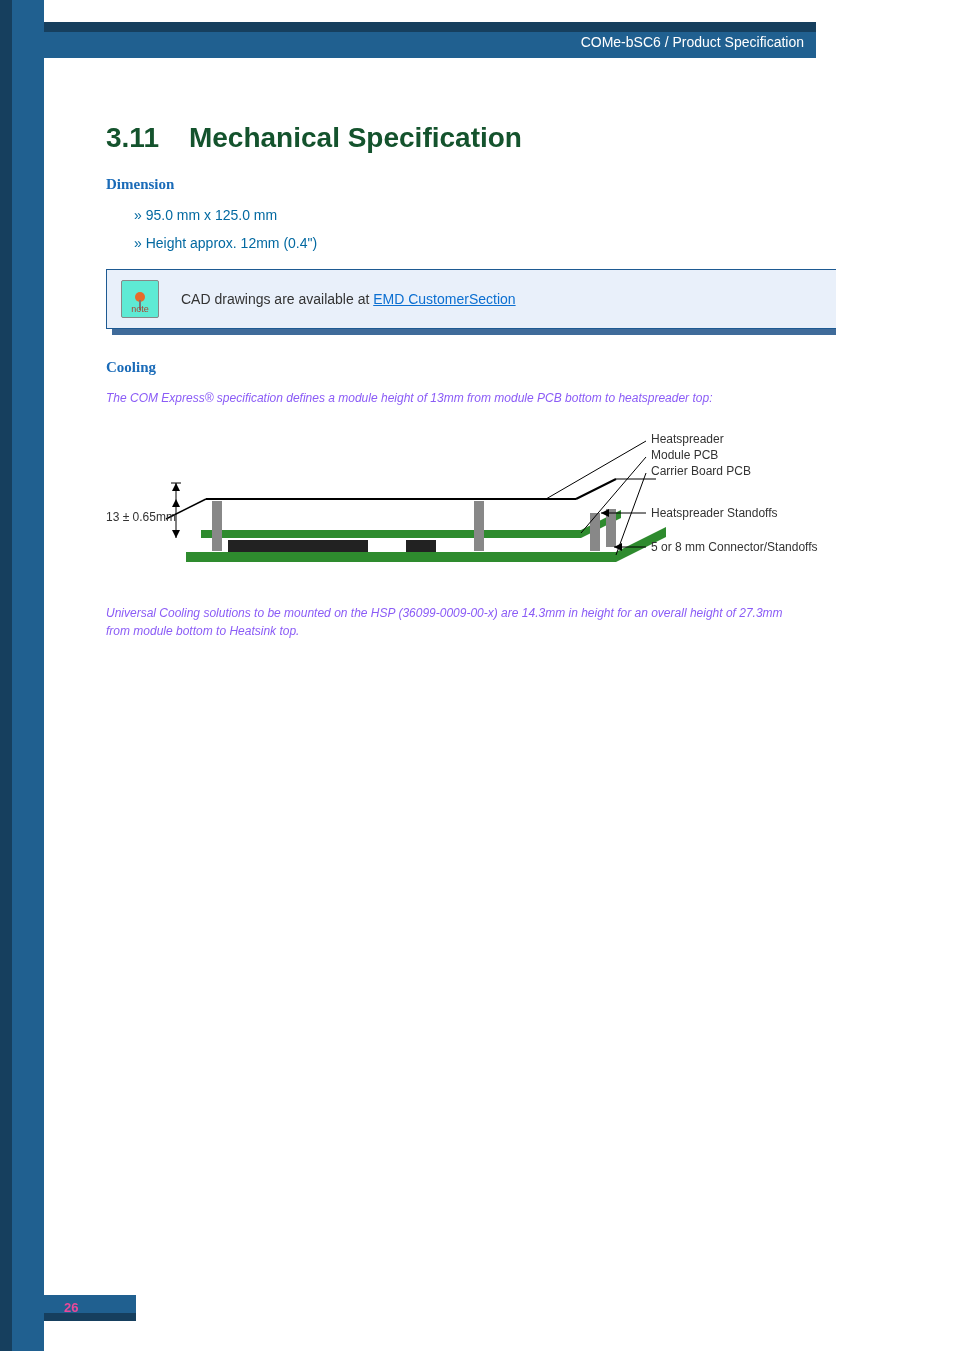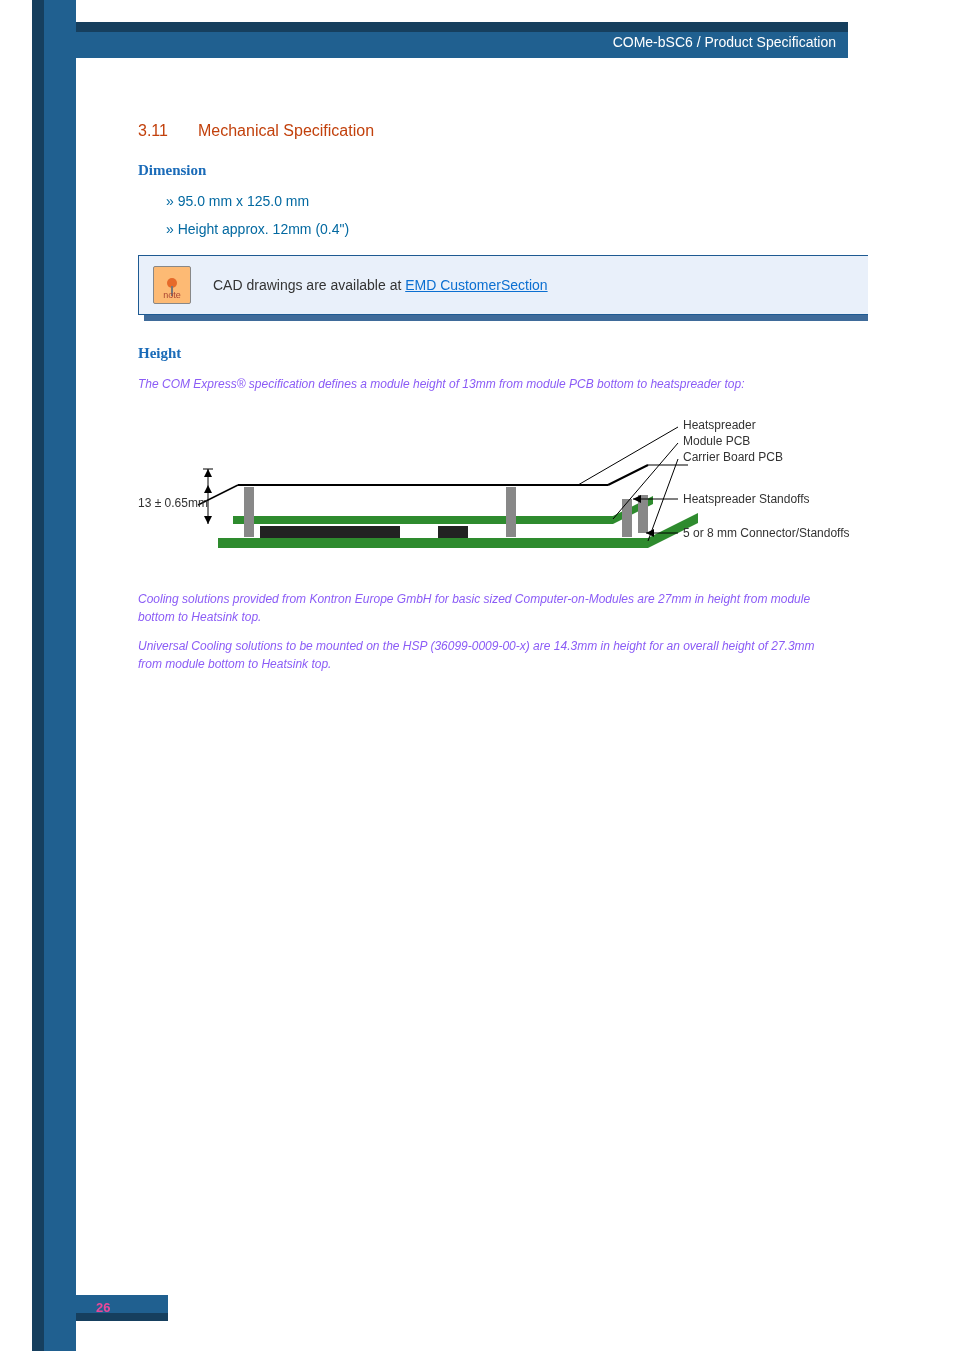--- a/index.html
+++ b/index.html
@@ -6,21 +6,20 @@
   html, body { width: 954px; height: 1351px; }
   body {
     font-family: Arial, Helvetica, sans-serif;
     background: #fff;
     position: relative;
   }
   .page {
     width: 836px; height: 1351px;
     position: relative;
     overflow: hidden;
-    margin-left: 32px;
   }
   .left-bar {
     position: absolute; left: 0; top: 0; width: 44px; height: 100%;
     background: #206090;
   }
   .left-bar::after {
     content: ""; position: absolute; left: 0; top: 0; width: 12px; height: 100%;
     background: #163f5e;
   }
   .header-band {
@@ -32,21 +31,21 @@
     background: #163f5e;
   }
   .header-text {
     position: absolute; right: 12px; top: 12px;
     color: #fff; font-size: 14px;
   }
   .content {
     position: absolute; left: 106px; top: 122px; right: 44px;
   }
   h1.section {
-    color: #c2410c; font-size: 16px; font-weight: 400;
+    color: #14532d; font-size: 28px; font-weight: 700;
     margin-bottom: 22px;
   }
   h1.section .num { display: inline-block; margin-right: 30px; }
   h2.sub {
     color: #1a6bb8; font-size: 15px; font-weight: 700;
     margin-bottom: 14px;
     font-family: Liberation Serif, serif;
   }
   .bullets { margin-left: 28px; margin-bottom: 18px; }
   .bullets p { font-size: 14px; color: #0369a1; margin-bottom: 12px; }
@@ -58,21 +57,21 @@
     background: #3f6b9a;
   }
   .note-box {
     position: relative; border: 1px solid #1e5a92;
     background: #e9f0fa; height: 60px;
     display: flex; align-items: center;
     padding: 0 14px;
   }
   .note-icon {
     width: 38px; height: 38px; border: 1px solid #888;
-    background: #fdba74; border-radius: 2px;
+    background: #5eead4; border-radius: 2px;
     display: flex; align-items: center; justify-content: center;
     flex-direction: column; margin-right: 22px;
     position: relative; flex-shrink: 0; text-align: right;
   }
   .pin {
     width: 14px; height: 14px;
     position: relative;
   }
   .pin::before {
     content: ""; position: absolute; width: 10px; height: 10px;
@@ -132,21 +131,21 @@
         <div class="note-icon">
           <div class="pin"></div>
           <div class="lbl">note</div>
         </div>
         <div class="note-text">
           <span>CAD drawings are available at </span><a href="#">EMD CustomerSection</a>
         </div>
       </div>
     </div>
 
-    <h2 class="sub">Height</h2>
+    <h2 class="sub">Cooling</h2>
     <p class="para">The COM Express® specification defines a module height of 13mm from module PCB bottom to heatspreader top:</p>
 
     <div class="diagram">
       <svg viewBox="0 0 740 160">
 
         <line x1="100" y1="78" x2="470" y2="78" stroke="#000" stroke-width="2"></line>
         <line x1="470" y1="78" x2="510" y2="58" stroke="#000" stroke-width="2"></line>
         <line x1="100" y1="78" x2="60" y2="98" stroke="#000" stroke-width="1.5"></line>
         <line x1="510" y1="58" x2="550" y2="58" stroke="#000" stroke-width="1"></line>
 
@@ -182,19 +181,18 @@
 
         <text class="svgtxt" x="0" y="100">13 ± 0.65mm</text>
         <text class="svgtxt" x="545" y="22">Heatspreader</text>
         <text class="svgtxt" x="545" y="38">Module PCB</text>
         <text class="svgtxt" x="545" y="54">Carrier Board PCB</text>
         <text class="svgtxt" x="545" y="96">Heatspreader Standoffs</text>
         <text class="svgtxt" x="545" y="130">5 or 8 mm Connector/Standoffs</text>
       </svg>
     </div>
 
-    <p class="para"> Cooling solutions provided from Kontron Europe GmbH for basic sized Computer-on-Modules are 27mm in height from module bottom to Heatsink top.</p>
     <p class="para">Universal Cooling solutions to be mounted on the HSP (36099-0009-00-x) are 14.3mm in height for an overall height of 27.3mm from module bottom to Heatsink top.</p>
   </div>
 
   <div class="footer-band"></div>
   <div class="pagenum">26</div>
 </div>
 
 </body></html>

